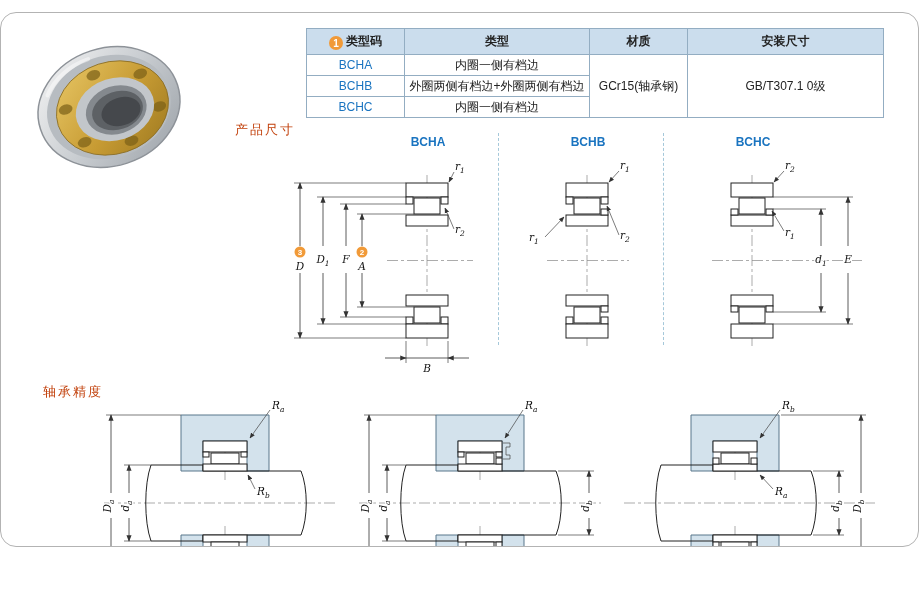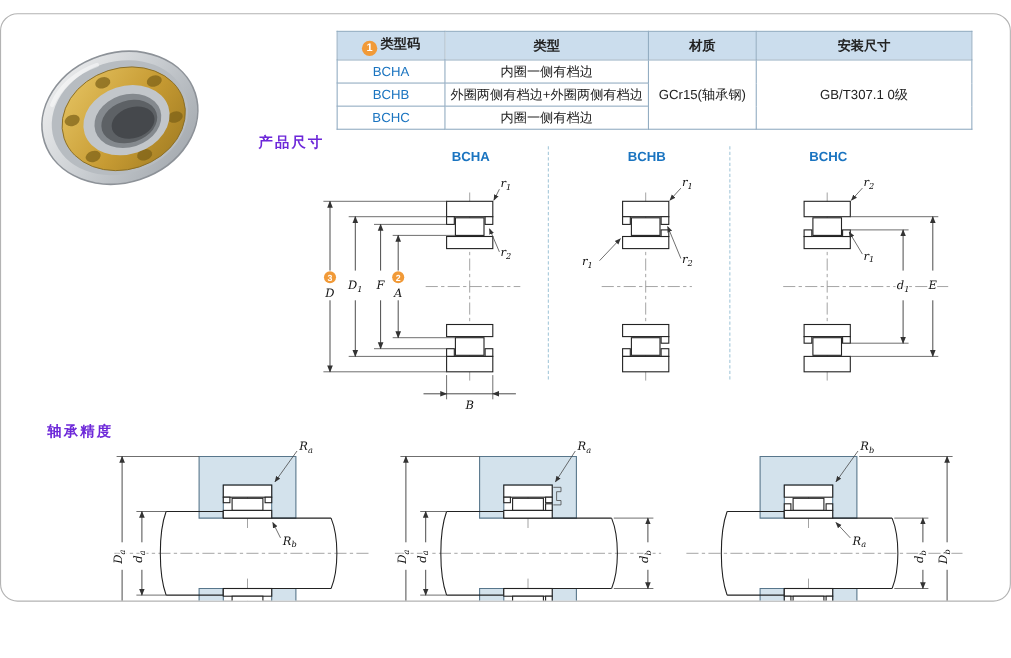--- a/index.html
+++ b/index.html
@@ -1,19 +1,19 @@
 <!DOCTYPE html>
 <html><head>
 <meta charset="utf-8">
 <style>
   *{margin:0;padding:0;box-sizing:border-box}
   html,body{width:919px;height:598px;background:#fff;font-family:"Liberation Sans",sans-serif}
   .page{position:absolute;left:0;top:12px;width:919px;height:535px;background:#fff;border:1px solid #b3b3b3;border-radius:16px;overflow:hidden}
   .abs{position:absolute}
-  .sec-title{font-size:13px;font-weight:bold;color:#6d28d9;letter-spacing:2px}
+  .sec-title{font-size:13px;font-weight:normal;color:#c2410c;letter-spacing:2px}
   .diag-title{font-size:12px;font-weight:bold;color:#1a74c0;text-align:center;width:46px}
   table.spec{border-collapse:collapse;table-layout:fixed;font-size:12px;color:#222;background:#fff}
   .spec th,.spec td{border:1px solid #93adc2;text-align:center;vertical-align:middle;white-space:nowrap;overflow:hidden;padding:0 2px}
   .spec th{background:#cbdded;font-weight:bold;height:26px;color:#222}
   .spec td{height:21px}
   td.code{color:#1a74c0}
   .badge{display:inline-flex;align-items:center;justify-content:center;width:14px;height:14px;border-radius:50%;background:#f19a38;color:#fff;font-size:10px;font-weight:bold;margin-right:3px;vertical-align:-2px}
   .dashsep{border-left:1px dashed #a5c8da;width:0}
   svg text.dlb{font-family:"DejaVu Serif",serif;font-style:italic;font-size:10.5px;fill:#111;
     paint-order:stroke;stroke:#ffffff;stroke-width:2.5px;stroke-linejoin:round}

